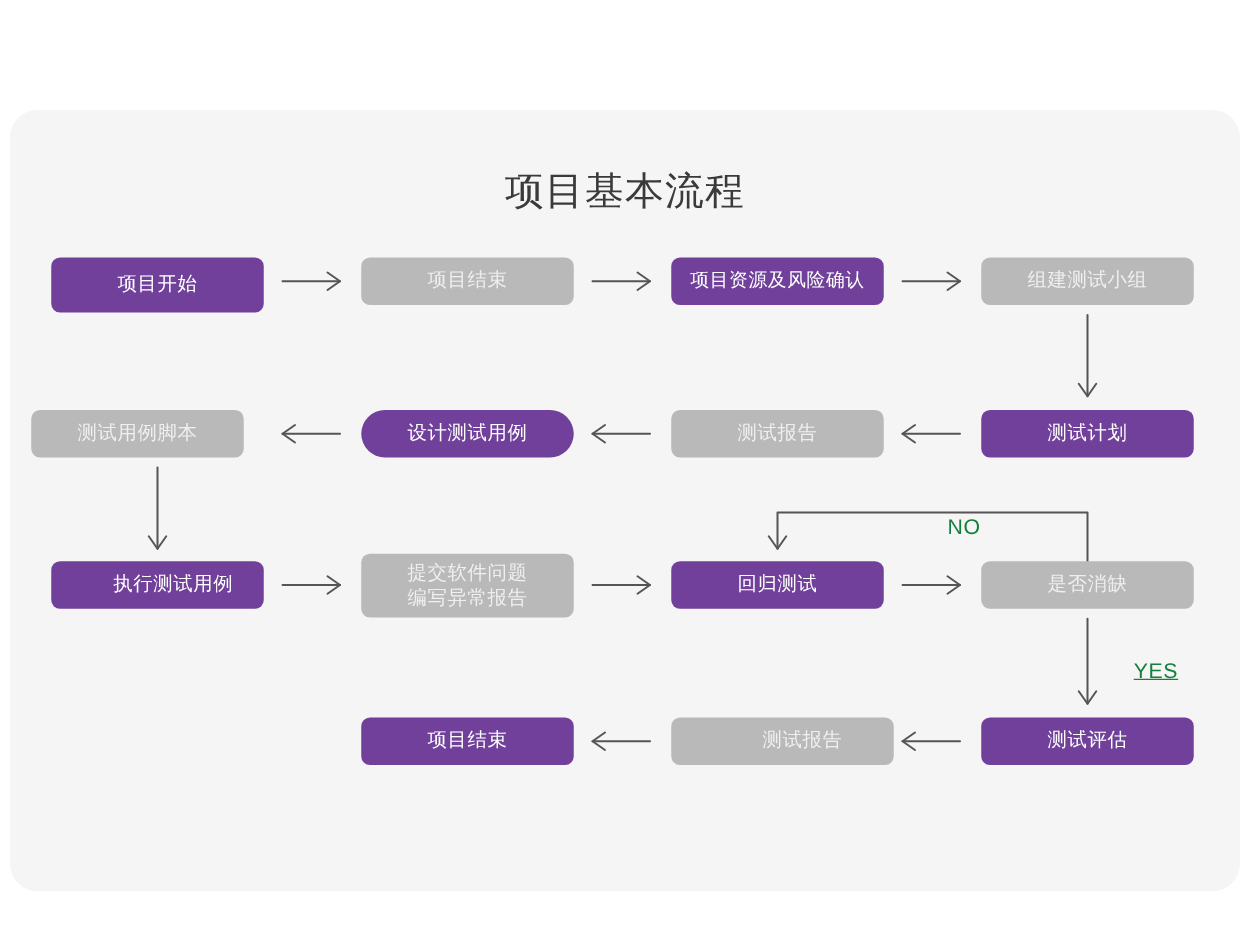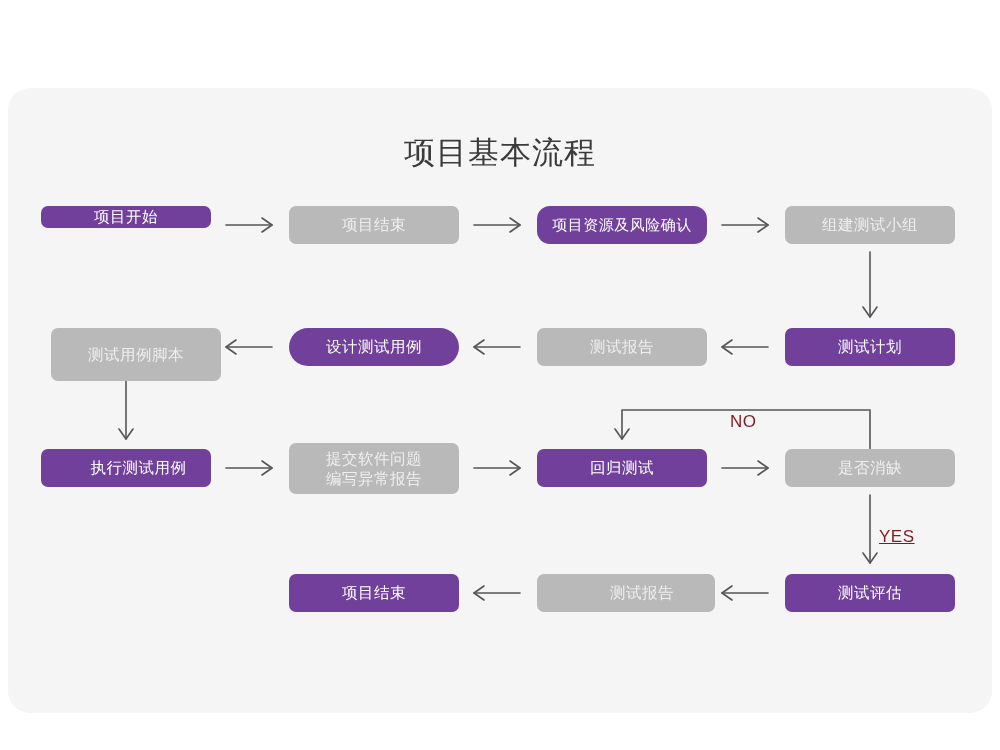--- a/index.html
+++ b/index.html
@@ -48,23 +48,24 @@
 
   svg#wires {
     position: absolute;
     left: 0; top: 0;
     width: 1000px; height: 750px;
     pointer-events: none;
   }
   .lbl {
     position: absolute;
     font-size: 17px;
-    color: #7f1d1d;
+    color: #15803d;
     letter-spacing: 0.5px;
     user-select: none;
+    margin-left: 28px;
   }
 </style>
 </head>
 <body>
 
 <div id="stage">
 
   <div id="card"></div>
 
   <div id="title">项目基本流程</div>
@@ -135,26 +136,26 @@
         <line x1="768" y1="593" x2="722" y2="593"></line>
         <polyline points="732,586 722,593 732,600"></polyline>
       </g>
       <g>
         <line x1="520" y1="593" x2="474" y2="593"></line>
         <polyline points="484,586 474,593 484,600"></polyline>
       </g>
     </g>
   </svg>
 
-  <div class="node purple" style="left:41px;top:206px;width:170px;height:22px;">项目开始</div>
+  <div class="node purple" style="left:41px;top:206px;width:170px;height:44px;">项目开始</div>
   <div class="node gray" style="left:289px;top:206px;width:170px;height:38px;">项目结束</div>
-  <div class="node purple" style="left:537px;top:206px;width:170px;height:38px;font-size:15px;border-radius:13px;">项目资源及风险确认</div>
+  <div class="node purple" style="left:537px;top:206px;width:170px;height:38px;font-size:15px;">项目资源及风险确认</div>
   <div class="node gray" style="left:785px;top:206px;width:170px;height:38px;">组建测试小组</div>
 
-  <div class="node gray" style="left:51px;top:328px;width:170px;height:53px;">测试用例脚本</div>
+  <div class="node gray" style="left:25px;top:328px;width:170px;height:38px;">测试用例脚本</div>
   <div class="node purple" style="left:289px;top:328px;width:170px;height:38px;border-radius:19px;">设计测试用例</div>
   <div class="node gray" style="left:537px;top:328px;width:170px;height:38px;">测试报告</div>
   <div class="node purple" style="left:785px;top:328px;width:170px;height:38px;">测试计划</div>
 
   <div class="node purple" style="left:41px;top:449px;width:170px;height:38px;padding-left:25px;">执行测试用例</div>
   <div class="node gray" style="left:289px;top:443px;width:170px;height:51px;">提交软件问题
 编写异常报告</div>
   <div class="node purple" style="left:537px;top:449px;width:170px;height:38px;">回归测试</div>
   <div class="node gray" style="left:785px;top:449px;width:170px;height:38px;">是否消缺</div>
 

